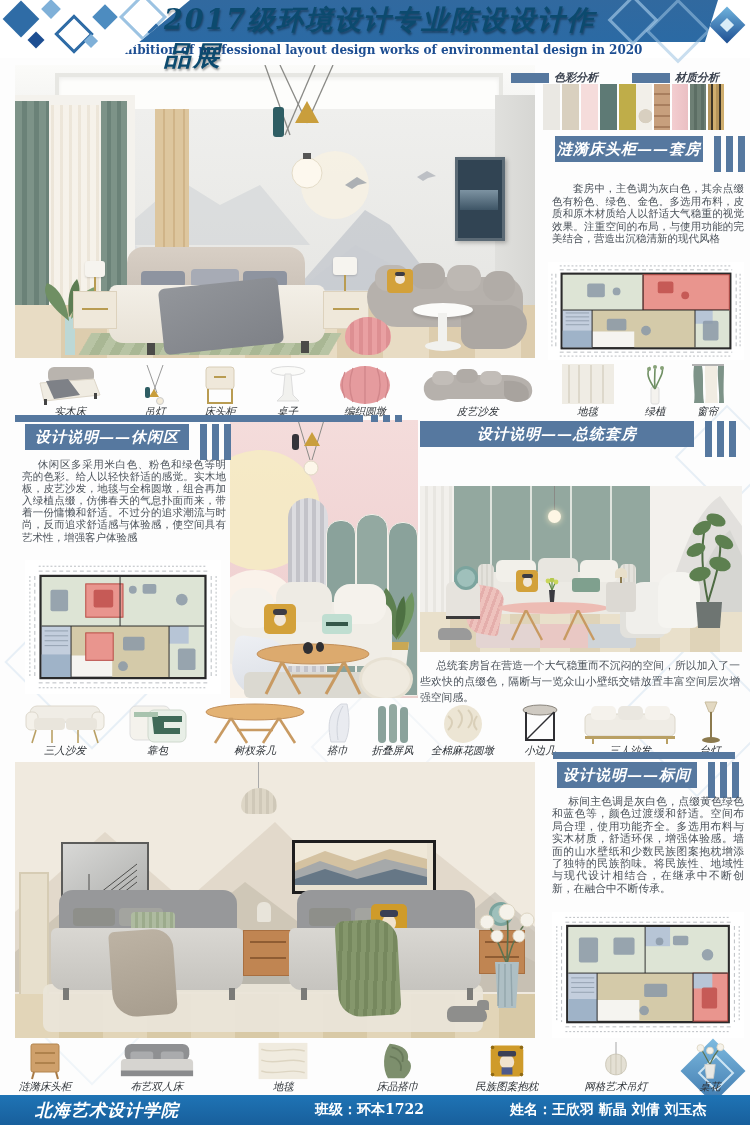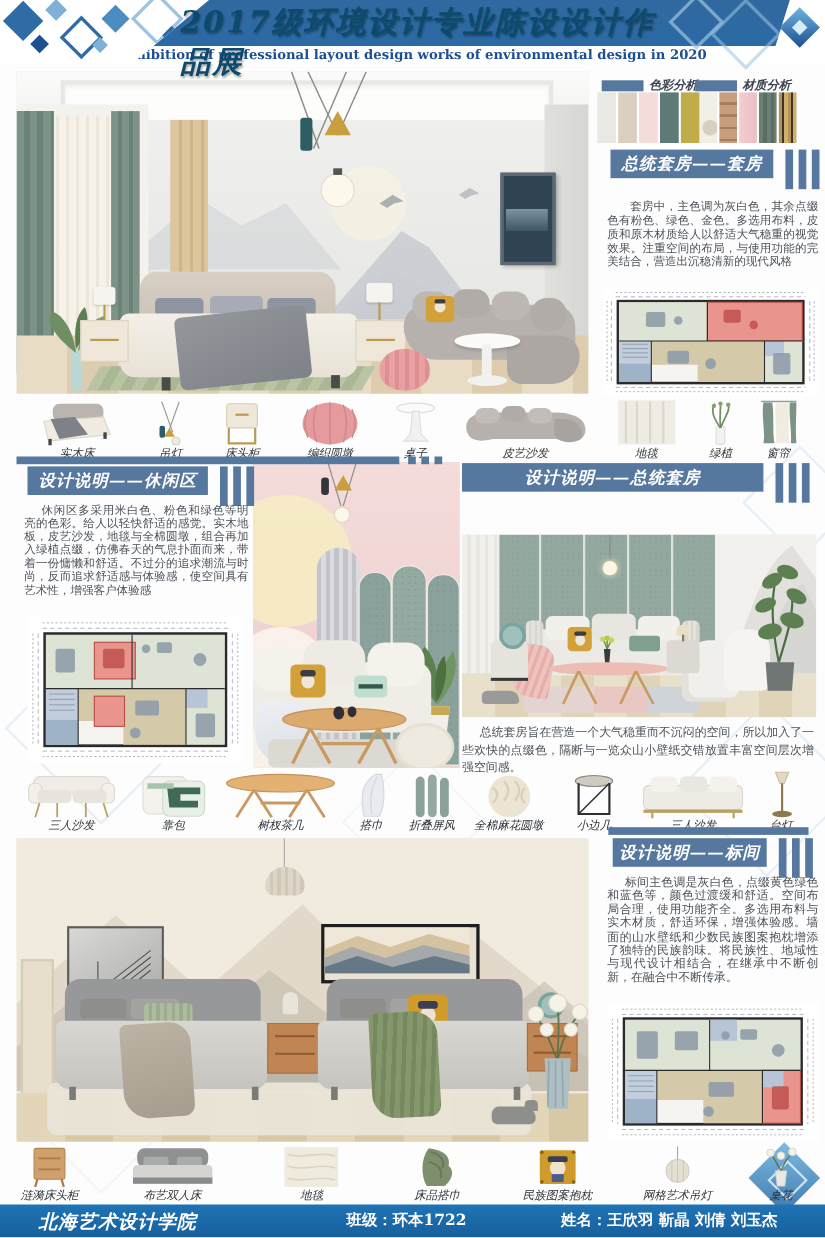--- a/index.html
+++ b/index.html
@@ -165,21 +165,21 @@
       <div class="abs" style="left:8px;top:3px;width:10px;height:4px;background:#3c3c44;border-radius:2px;"></div>
     </div>
 
     <div class="abs" style="left:398px;top:238px;width:60px;height:14px;background:#fbfbf9;border-radius:50%;box-shadow:0 2px 3px rgba(0,0,0,.15);"></div>
     <div class="abs" style="left:423px;top:248px;width:9px;height:30px;background:#f1f1ee;"></div>
     <div class="abs" style="left:410px;top:276px;width:36px;height:10px;background:#f1f1ee;border-radius:50%;"></div>
 
     <div class="abs" style="left:330px;top:252px;width:46px;height:38px;background:repeating-linear-gradient(90deg,#e9a0a2 0 5px,#dd8f92 5px 9px);border-radius:50% 50% 46% 46%;"></div>
   </div>
 
-  <div class="abs z ana-label" style="left:547px;top:70px;">
+  <div class="abs z ana-label" style="left:511px;top:70px;">
     <b></b>
       <span>色彩分析</span>
   </div>
   <div class="abs z ana-label" style="left:632px;top:70px;">
     <b></b>
       <span>材质分析</span>
   </div>
   <div class="swatch-row" style="left:543px;top:84px;">
     <div class="swatch" style="background-color: rgb(234, 232, 227);"></div>
     <div class="swatch" style="background-color: rgb(217, 208, 191);"></div>
@@ -189,21 +189,21 @@
   </div>
   <div class="swatch-row" style="left:636px;top:84px;">
     <div class="mat" style="background:radial-gradient(circle at 60% 70%,#d8cfc0 20%,#f2efe9 22%);"></div>
     <div class="mat" style="background:repeating-linear-gradient(180deg,#c79f7d 0 9px,#a87e5e 9px 11px);"></div>
     <div class="mat" style="background:linear-gradient(90deg,#f3cdd0,#eabfc3);"></div>
     <div class="mat" style="background:repeating-linear-gradient(90deg,#6d7f74 0 4px,#5c6e64 4px 7px);"></div>
     <div class="mat" style="background:repeating-linear-gradient(90deg,#b4945a 0 3px,#3c3528 3px 5px,#cfae6e 5px 8px);"></div>
   </div>
 
   <div class="sec-head" style="left:555px;top:136px;width:190px;">
-    <div class="sec-bar">总统套房——套房</div>
+    <div class="sec-bar">涟漪床头柜——套房</div>
     <div class="sec-stripes">
         <i></i>
         <i></i>
         <i></i>
       </div>
   </div>
   <div class="sec-text" style="left:552px;top:182px;width:192px;font-size:10.5px;line-height:12.6px;text-indent:2em;">套房中，主色调为灰白色，其余点缀色有粉色、绿色、金色。多选用布料，皮质和原木材质给人以舒适大气稳重的视觉效果。注重空间的布局，与使用功能的完美结合，营造出沉稳清新的现代风格</div>
 
   <svg class="abs z plan-svg" style="left:548px;top:262px;" width="196" height="98" viewBox="0 0 200 100">
     <g stroke="#9aa0a6" stroke-width=".7">
@@ -269,39 +269,39 @@
       <div class="lab">吊灯</div>
     </div>
     <div class="furn" style="width:70px;">
       <svg width="44" height="40" viewBox="0 0 44 40">
         <rect x="8" y="2" width="28" height="22" rx="3" fill="#efe8da" stroke="#d8cdb6"></rect>
         <rect x="16" y="11" width="12" height="2" fill="#b99c52"></rect>
         <path d="M10 24 L10 38 L34 38 L34 24" fill="none" stroke="#b99c52" stroke-width="2"></path>
       </svg>
       <div class="lab">床头柜</div>
     </div>
+    <div class="furn" style="width:65px;">
+      <svg width="42" height="40" viewBox="0 0 42 40">
+        <ellipse cx="21" cy="6" rx="17" ry="4.5" fill="#fbfbf9" stroke="#ddd"></ellipse>
+        <path d="M18 9 L16 30 L10 36 L32 36 L26 30 L24 9 Z" fill="#f1f1ee" stroke="#ddd"></path>
+      </svg>
+      <div class="lab">桌子</div>
+    </div>
     <div class="furn" style="width:90px;">
       <svg width="54" height="42" viewBox="0 0 54 42">
         <ellipse cx="27" cy="22" rx="25" ry="19" fill="#e59b9e"></ellipse>
         <g stroke="#d2878b" stroke-width="1.4" fill="none">
           <path d="M27 3 V41"></path>
             <path d="M15 5 C11 16 11 28 15 39"></path>
             <path d="M39 5 C43 16 43 28 39 39"></path>
           <path d="M7 9 C3 18 3 26 7 35"></path>
             <path d="M47 9 C51 18 51 26 47 35"></path>
         </g>
       </svg>
       <div class="lab">编织圆墩</div>
-    </div>
-    <div class="furn" style="width:65px;">
-      <svg width="42" height="40" viewBox="0 0 42 40">
-        <ellipse cx="21" cy="6" rx="17" ry="4.5" fill="#fbfbf9" stroke="#ddd"></ellipse>
-        <path d="M18 9 L16 30 L10 36 L32 36 L26 30 L24 9 Z" fill="#f1f1ee" stroke="#ddd"></path>
-      </svg>
-      <div class="lab">桌子</div>
     </div>
     <div class="furn" style="width:135px;">
       <svg width="120" height="40" viewBox="0 0 120 40">
         <path d="M6 26 C4 12 20 8 34 10 L86 10 C104 10 116 16 114 28 C112 38 98 38 88 34 L30 34 C14 38 8 34 6 26 Z" fill="#b6b1ac"></path>
         <rect x="14" y="6" width="22" height="14" rx="7" fill="#c2bdb8"></rect>
         <rect x="38" y="4" width="22" height="14" rx="7" fill="#b0aba6"></rect>
         <rect x="62" y="6" width="22" height="14" rx="7" fill="#c2bdb8"></rect>
         <path d="M86 16 C104 14 114 22 110 34 C100 40 88 36 86 30 Z" fill="#a8a39e"></path>
       </svg>
       <div class="lab">皮艺沙发</div>

